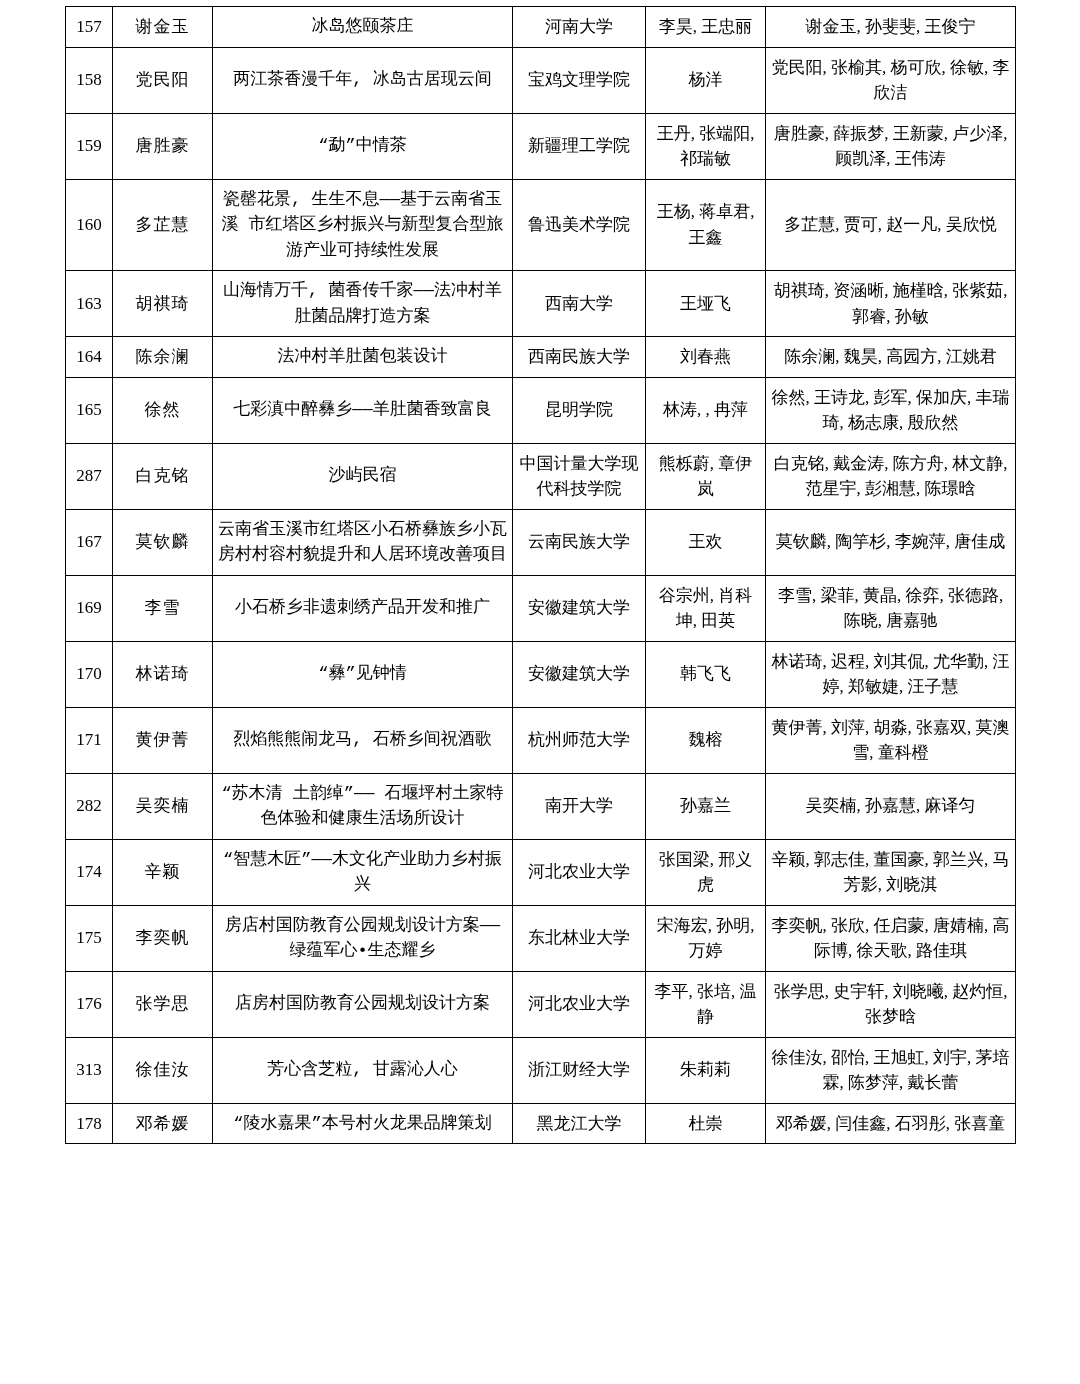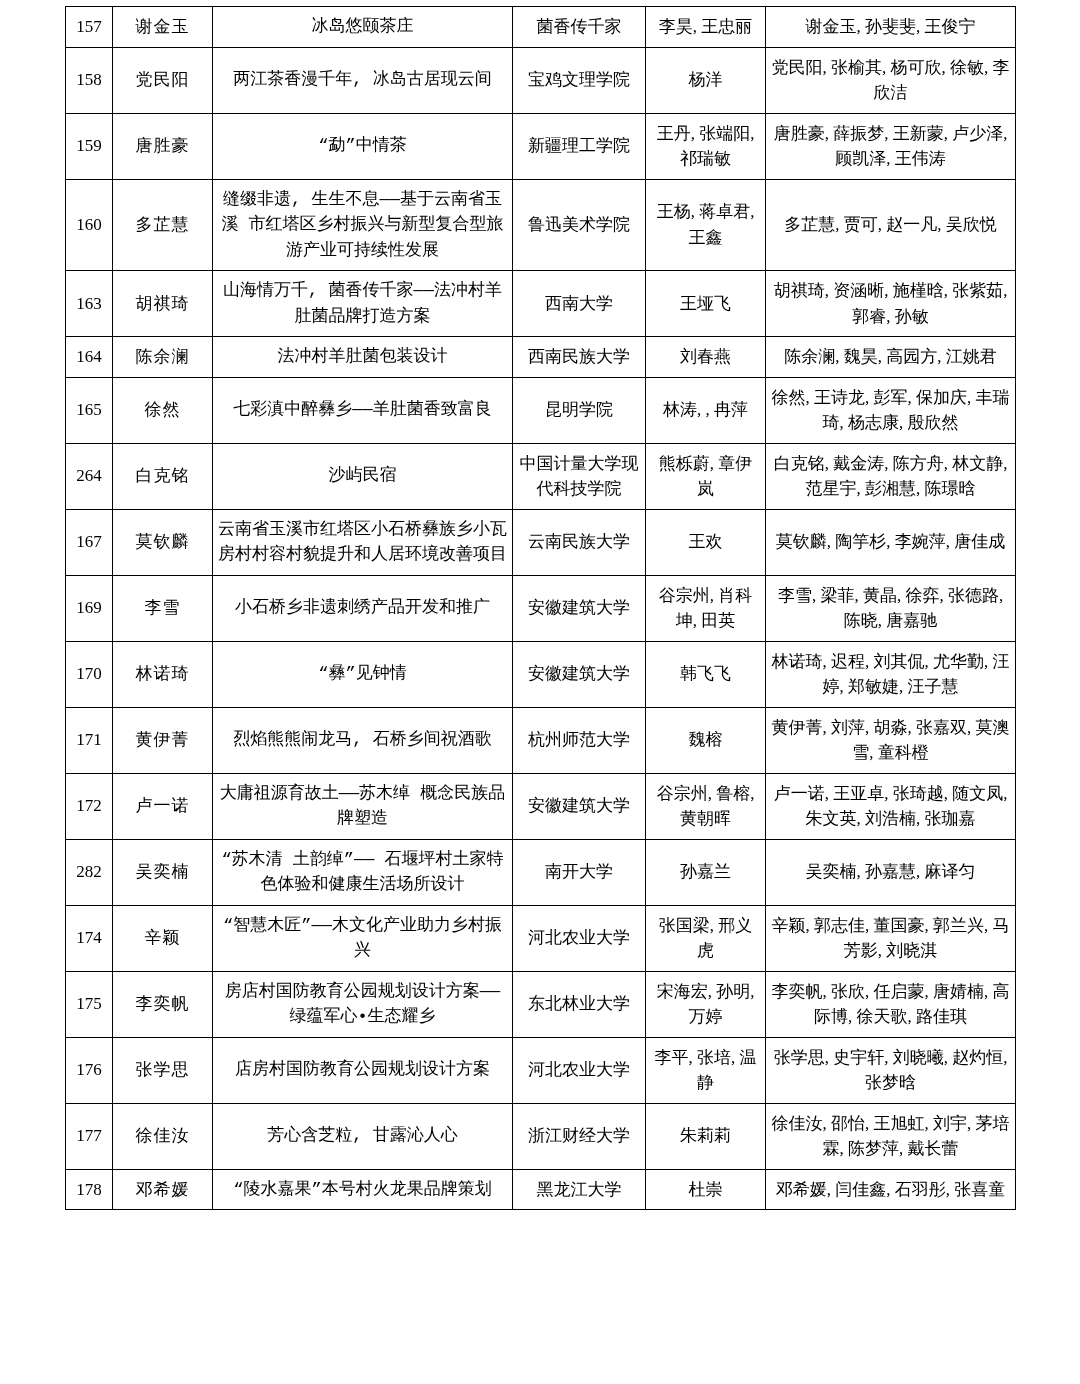--- a/index.html
+++ b/index.html
@@ -47,21 +47,21 @@
       <col style="width:300px">
       <col style="width:133px">
       <col style="width:120px">
       <col style="width:250px">
     </colgroup>
     <tbody>
         <tr>
           <td class="col-id">157</td>
           <td class="col-name">谢金玉</td>
           <td class="col-title">冰岛悠颐茶庄</td>
-          <td class="col-university">菌香传千家</td>
+          <td class="col-university">河南大学</td>
           <td class="col-advisors">李昊, 王忠丽</td>
           <td class="col-members">谢金玉, 孙斐斐, 王俊宁</td>
         </tr>
         <tr>
           <td class="col-id">158</td>
           <td class="col-name">党民阳</td>
           <td class="col-title">两江茶香漫千年, 冰岛古居现云间</td>
           <td class="col-university">宝鸡文理学院</td>
           <td class="col-advisors">杨洋</td>
           <td class="col-members">党民阳, 张榆其, 杨可欣, 徐敏, 李欣洁</td>
@@ -70,21 +70,21 @@
           <td class="col-id">159</td>
           <td class="col-name">唐胜豪</td>
           <td class="col-title">“勐”中情茶</td>
           <td class="col-university">新疆理工学院</td>
           <td class="col-advisors">王丹, 张端阳, 祁瑞敏</td>
           <td class="col-members">唐胜豪, 薛振梦, 王新蒙, 卢少泽, 顾凯泽, 王伟涛</td>
         </tr>
         <tr>
           <td class="col-id">160</td>
           <td class="col-name">多芷慧</td>
-          <td class="col-title">缝缀非遗, 生生不息——基于云南省玉溪 市红塔区乡村振兴与新型复合型旅游产业可持续性发展</td>
+          <td class="col-title">瓷罄花景, 生生不息——基于云南省玉溪 市红塔区乡村振兴与新型复合型旅游产业可持续性发展</td>
           <td class="col-university">鲁迅美术学院</td>
           <td class="col-advisors">王杨, 蒋卓君, 王鑫</td>
           <td class="col-members">多芷慧, 贾可, 赵一凡, 吴欣悦</td>
         </tr>
         <tr>
           <td class="col-id">163</td>
           <td class="col-name">胡祺琦</td>
           <td class="col-title">山海情万千, 菌香传千家——法冲村羊肚菌品牌打造方案</td>
           <td class="col-university">西南大学</td>
           <td class="col-advisors">王垭飞</td>
@@ -100,21 +100,21 @@
         </tr>
         <tr>
           <td class="col-id">165</td>
           <td class="col-name">徐然</td>
           <td class="col-title">七彩滇中醉彝乡——羊肚菌香致富良</td>
           <td class="col-university">昆明学院</td>
           <td class="col-advisors">林涛, , 冉萍</td>
           <td class="col-members">徐然, 王诗龙, 彭军, 保加庆, 丰瑞琦, 杨志康, 殷欣然</td>
         </tr>
         <tr>
-          <td class="col-id">264</td>
+          <td class="col-id">287</td>
           <td class="col-name">白克铭</td>
           <td class="col-title">沙屿民宿</td>
           <td class="col-university">中国计量大学现代科技学院</td>
           <td class="col-advisors">熊栎蔚, 章伊岚</td>
           <td class="col-members">白克铭, 戴金涛, 陈方舟, 林文静, 范星宇, 彭湘慧, 陈璟晗</td>
         </tr>
         <tr>
           <td class="col-id">167</td>
           <td class="col-name">莫钦麟</td>
           <td class="col-title">云南省玉溪市红塔区小石桥彝族乡小瓦房村村容村貌提升和人居环境改善项目</td>
@@ -140,28 +140,20 @@
         </tr>
         <tr>
           <td class="col-id">171</td>
           <td class="col-name">黄伊菁</td>
           <td class="col-title">烈焰熊熊闹龙马, 石桥乡间祝酒歌</td>
           <td class="col-university">杭州师范大学</td>
           <td class="col-advisors">魏榕</td>
           <td class="col-members">黄伊菁, 刘萍, 胡淼, 张嘉双, 莫澳雪, 童科橙</td>
         </tr>
         <tr>
-          <td class="col-id">172</td>
-          <td class="col-name">卢一诺</td>
-          <td class="col-title">大庸祖源育故土——苏木绰 概念民族品牌塑造</td>
-          <td class="col-university">安徽建筑大学</td>
-          <td class="col-advisors">谷宗州, 鲁榕, 黄朝晖</td>
-          <td class="col-members">卢一诺, 王亚卓, 张琦越, 随文凤, 朱文英, 刘浩楠, 张珈嘉</td>
-        </tr>
-        <tr>
           <td class="col-id">282</td>
           <td class="col-name">吴奕楠</td>
           <td class="col-title">“苏木清 土韵绰”—— 石堰坪村土家特色体验和健康生活场所设计</td>
           <td class="col-university">南开大学</td>
           <td class="col-advisors">孙嘉兰</td>
           <td class="col-members">吴奕楠, 孙嘉慧, 麻译匀</td>
         </tr>
         <tr>
           <td class="col-id">174</td>
           <td class="col-name">辛颖</td>
@@ -180,21 +172,21 @@
         </tr>
         <tr>
           <td class="col-id">176</td>
           <td class="col-name">张学思</td>
           <td class="col-title">店房村国防教育公园规划设计方案</td>
           <td class="col-university">河北农业大学</td>
           <td class="col-advisors">李平, 张培, 温静</td>
           <td class="col-members">张学思, 史宇轩, 刘晓曦, 赵灼恒, 张梦晗</td>
         </tr>
         <tr>
-          <td class="col-id">177</td>
+          <td class="col-id">313</td>
           <td class="col-name">徐佳汝</td>
           <td class="col-title">芳心含芝粒, 甘露沁人心</td>
           <td class="col-university">浙江财经大学</td>
           <td class="col-advisors">朱莉莉</td>
           <td class="col-members">徐佳汝, 邵怡, 王旭虹, 刘宇, 茅培霖, 陈梦萍, 戴长蕾</td>
         </tr>
         <tr>
           <td class="col-id">178</td>
           <td class="col-name">邓希媛</td>
           <td class="col-title">“陵水嘉果”本号村火龙果品牌策划</td>

